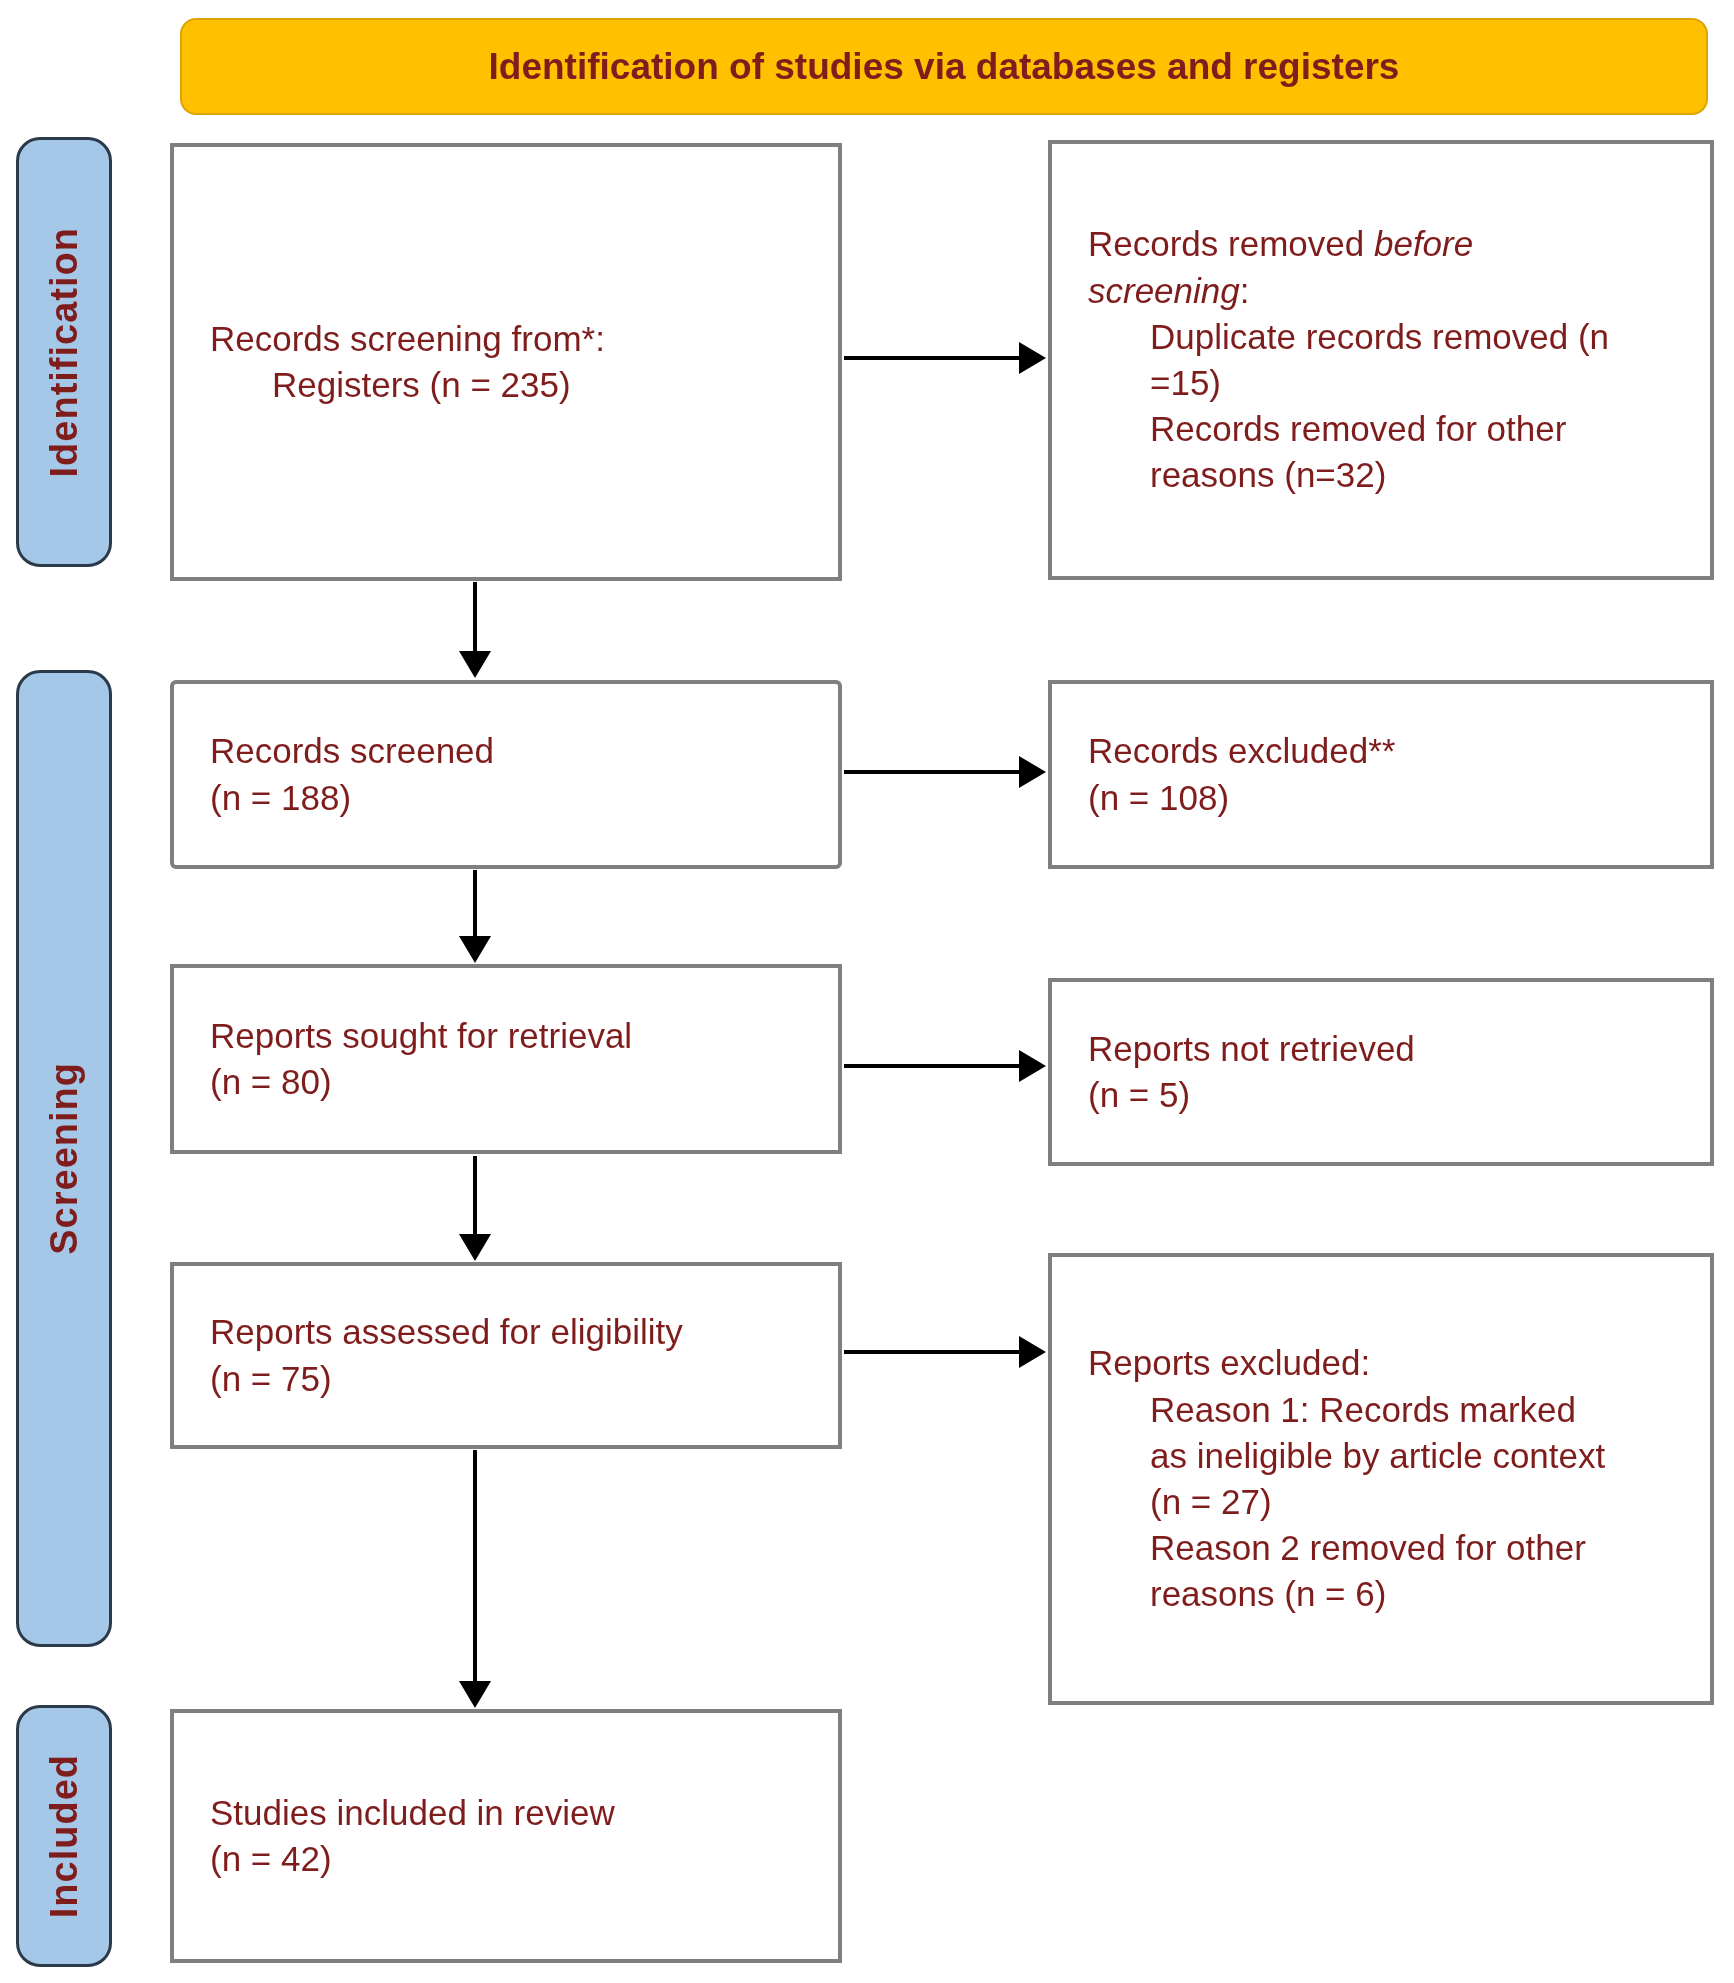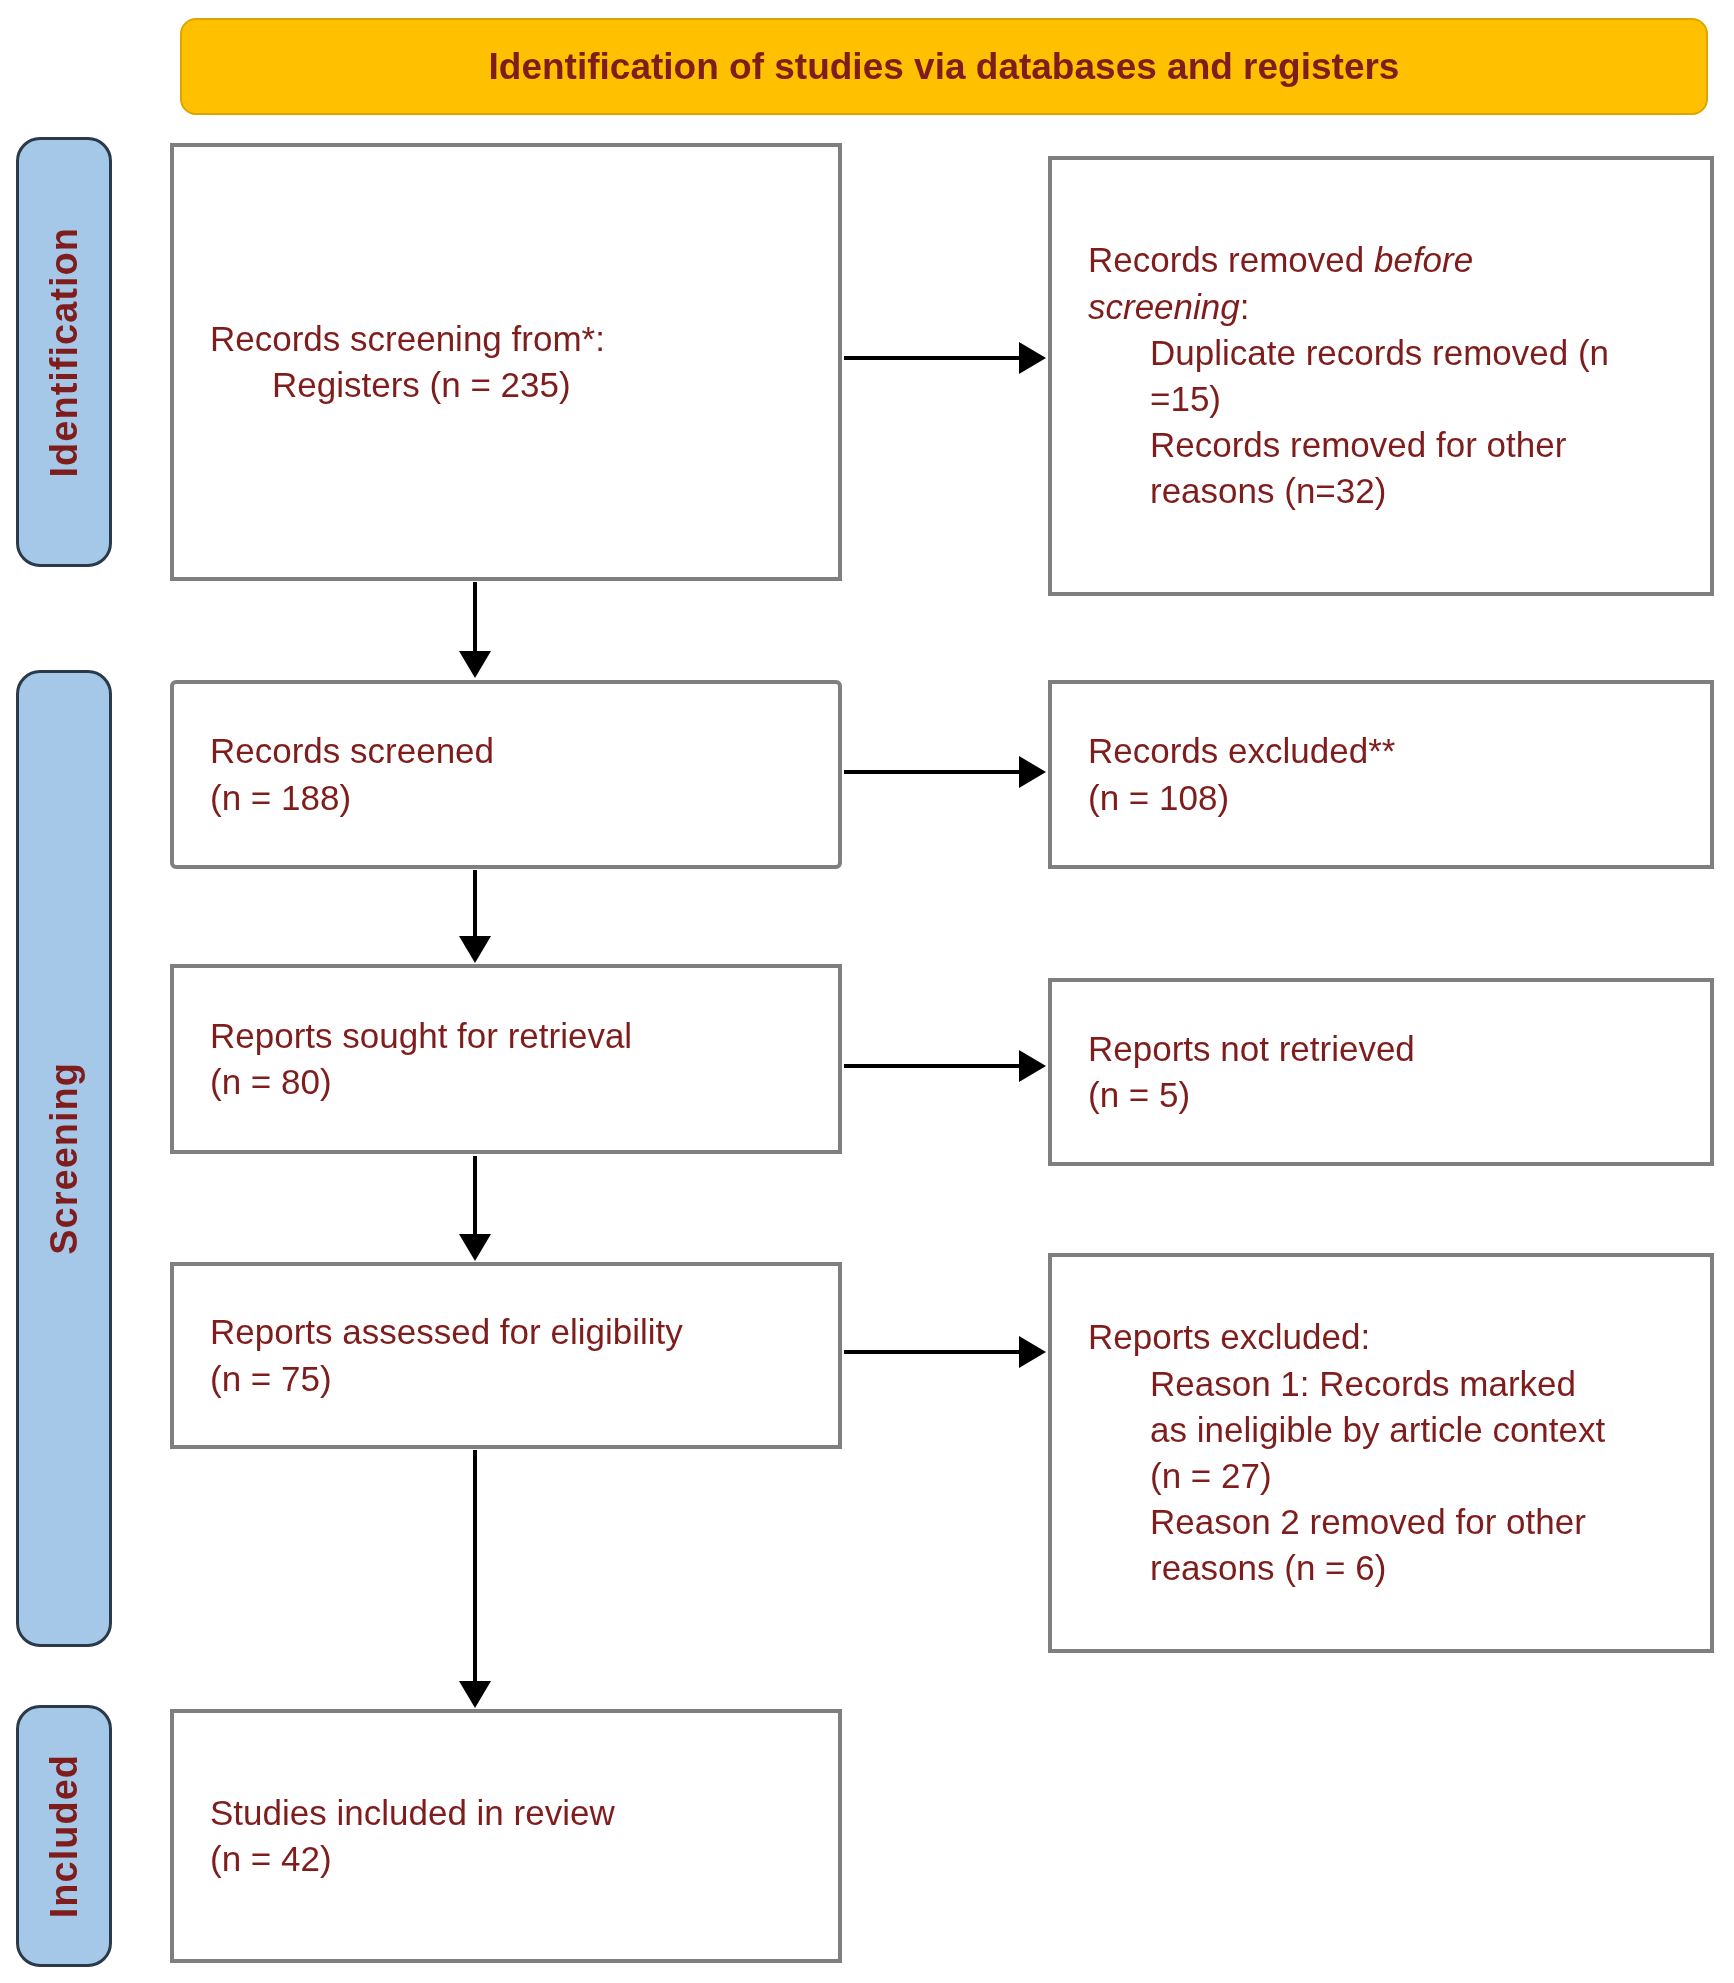--- a/index.html
+++ b/index.html
@@ -55,27 +55,27 @@
     box-sizing: border-box;
     display: flex; flex-direction: column; justify-content: center;
     padding: 12px 22px 12px 36px;
     font-size: 35px;
     line-height: 1.32;
   }
   .col-left  { left: 170px;  width: 672px; }
   .col-right { left: 1048px; width: 666px; }
 
   .box-records-identified { top: 143px;  height: 438px; }
-  .box-records-removed    { top: 140px;  height: 440px; margin-top: 16px; }
+  .box-records-removed    { top: 140px;  height: 440px; }
   .box-records-screened   { top: 680px;  height: 189px; border-radius: 6px; }
   .box-records-excluded   { top: 680px;  height: 189px; }
   .box-reports-sought     { top: 964px;  height: 190px; }
   .box-reports-not-retrieved { top: 978px; height: 188px; }
   .box-reports-assessed   { top: 1262px; height: 187px; }
-  .box-reports-excluded   { top: 1253px; height: 400px; }
+  .box-reports-excluded   { top: 1253px; height: 452px; }
   .box-studies-included   { top: 1709px; height: 254px; }
 
   .pre { white-space: pre-line; }
   .indent { margin-left: 62px; white-space: pre-line; }
   .it { font-style: italic; }
 
   
   .arrow-v {
     position: absolute; width: 36px;
     display: flex; flex-direction: column; align-items: center;

